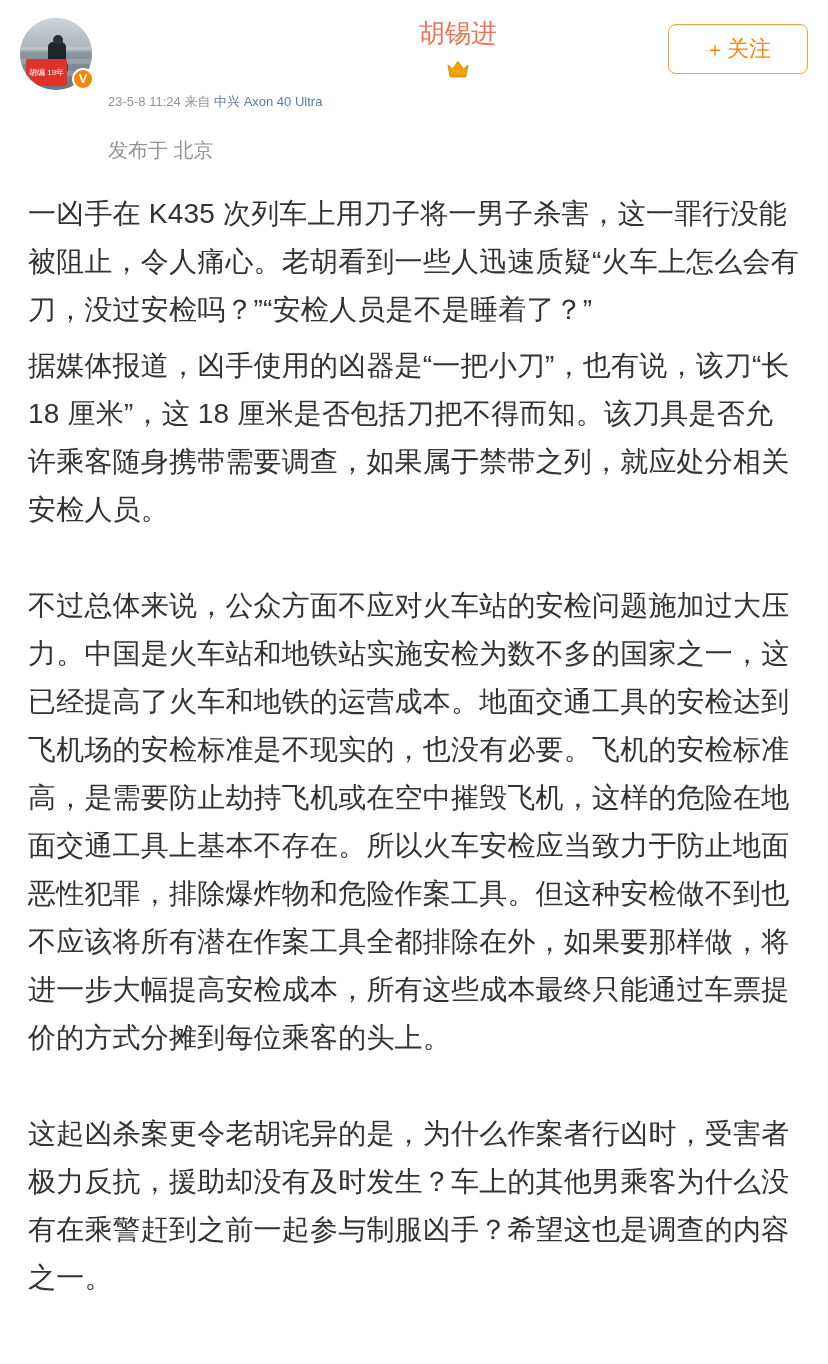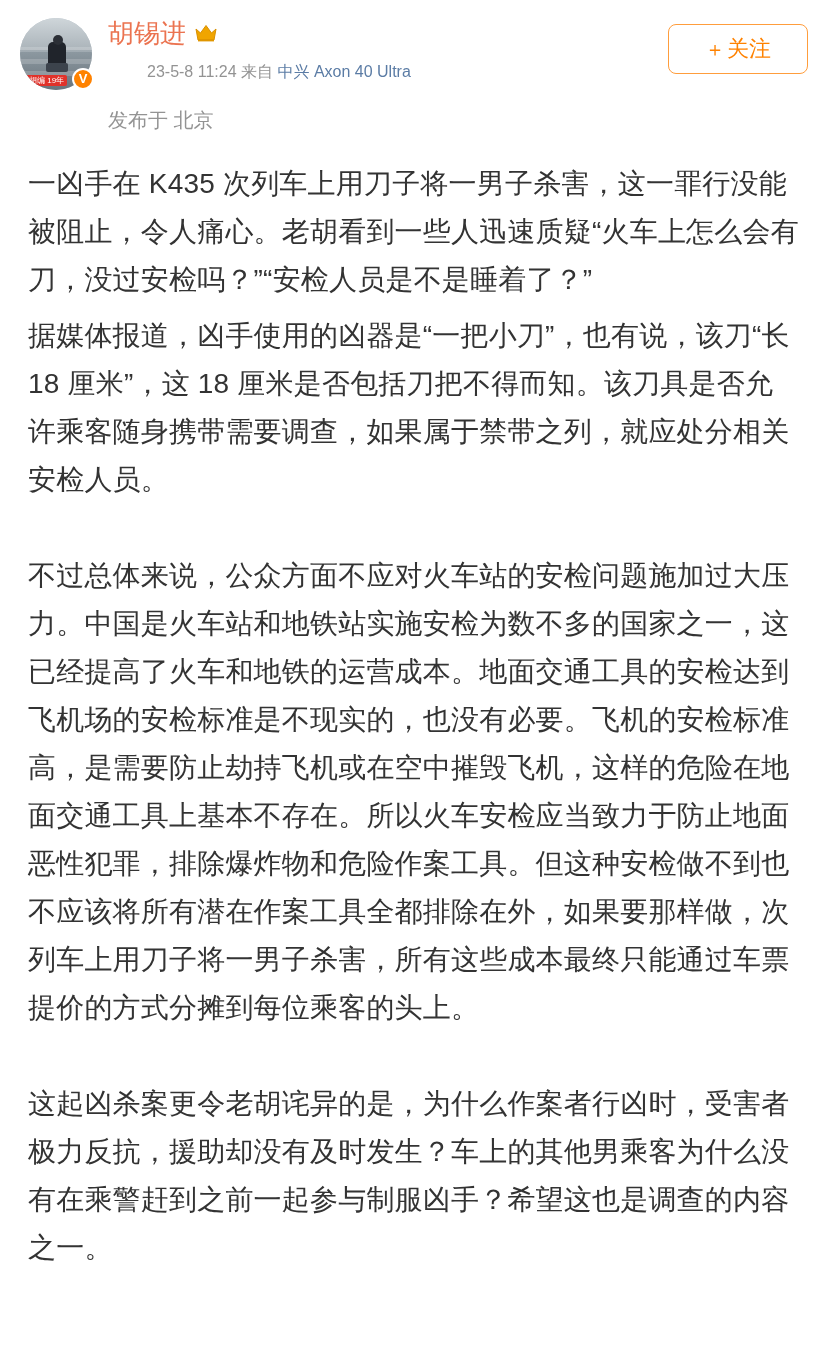--- a/index.html
+++ b/index.html
@@ -93,55 +93,55 @@
     font-weight: bold;
   }
   .badge-level {
     position: absolute;
     left: 6px;
     bottom: 4px;
     background: #e0322a;
     color: #fff;
     font-size: 8px;
     line-height: 11px;
-    padding: 0 3px;
+    padding: 8px 3px;
     border-radius: 2px;
     white-space: nowrap;
   }
   .meta {
     margin-left: 16px;
     flex: 1 1 auto;
     min-width: 0;
     padding-top: 2px;
   }
   .nameline {
     display: flex;
     align-items: center;
     gap: 8px;
+    flex-direction: column;
   }
   .username {
     color: #eb7350;
     font-size: 26px;
     line-height: 34px;
     font-weight: 500;
   }
   .crown-icon {
     display: inline-block;
     width: 24px;
     height: 22px;
     position: relative;
   }
   .crown-icon svg { display: block; }
   .subline {
     margin-top: 8px;
-    font-size: 16px;
+    font-size: 13px;
     line-height: 28px;
     color: #939393;
     word-break: break-word;
-    margin-left: 39px;
   }
   .source-link {
     color: #5b7ca5;
   }
   .locline {
     margin-top: 20px;
     font-size: 20px;
     line-height: 28px;
     color: #939393;
   }
@@ -223,17 +223,17 @@
     </div>
 
     <button class="follow-btn">
       <span class="plus">＋</span><span>关注</span>
     </button>
   </div>
 
   <div class="content">
     <p>一凶手在 K435 次列车上用刀子将一男子杀害，这一罪行没能被阻止，令人痛心。老胡看到一些人迅速质疑“火车上怎么会有刀，没过安检吗？”“安检人员是不是睡着了？”</p>
     <p>据媒体报道，凶手使用的凶器是“一把小刀”，也有说，该刀“长 18 厘米”，这 18 厘米是否包括刀把不得而知。该刀具是否允许乘客随身携带需要调查，如果属于禁带之列，就应处分相关安检人员。</p>
-    <p class="gap">不过总体来说，公众方面不应对火车站的安检问题施加过大压力。中国是火车站和地铁站实施安检为数不多的国家之一，这已经提高了火车和地铁的运营成本。地面交通工具的安检达到飞机场的安检标准是不现实的，也没有必要。飞机的安检标准高，是需要防止劫持飞机或在空中摧毁飞机，这样的危险在地面交通工具上基本不存在。所以火车安检应当致力于防止地面恶性犯罪，排除爆炸物和危险作案工具。但这种安检做不到也不应该将所有潜在作案工具全都排除在外，如果要那样做，次列车上用刀子将一男子杀害，所有这些成本最终只能通过车票提价的方式分摊到每位乘客的头上。</p>
+    <p class="gap">不过总体来说，公众方面不应对火车站的安检问题施加过大压力。中国是火车站和地铁站实施安检为数不多的国家之一，这已经提高了火车和地铁的运营成本。地面交通工具的安检达到飞机场的安检标准是不现实的，也没有必要。飞机的安检标准高，是需要防止劫持飞机或在空中摧毁飞机，这样的危险在地面交通工具上基本不存在。所以火车安检应当致力于防止地面恶性犯罪，排除爆炸物和危险作案工具。但这种安检做不到也不应该将所有潜在作案工具全都排除在外，如果要那样做，将进一步大幅提高安检成本，所有这些成本最终只能通过车票提价的方式分摊到每位乘客的头上。</p>
     <p class="gap">这起凶杀案更令老胡诧异的是，为什么作案者行凶时，受害者极力反抗，援助却没有及时发生？车上的其他男乘客为什么没有在乘警赶到之前一起参与制服凶手？希望这也是调查的内容之一。</p>
   </div>
 
 </div>
 
 </body></html>

